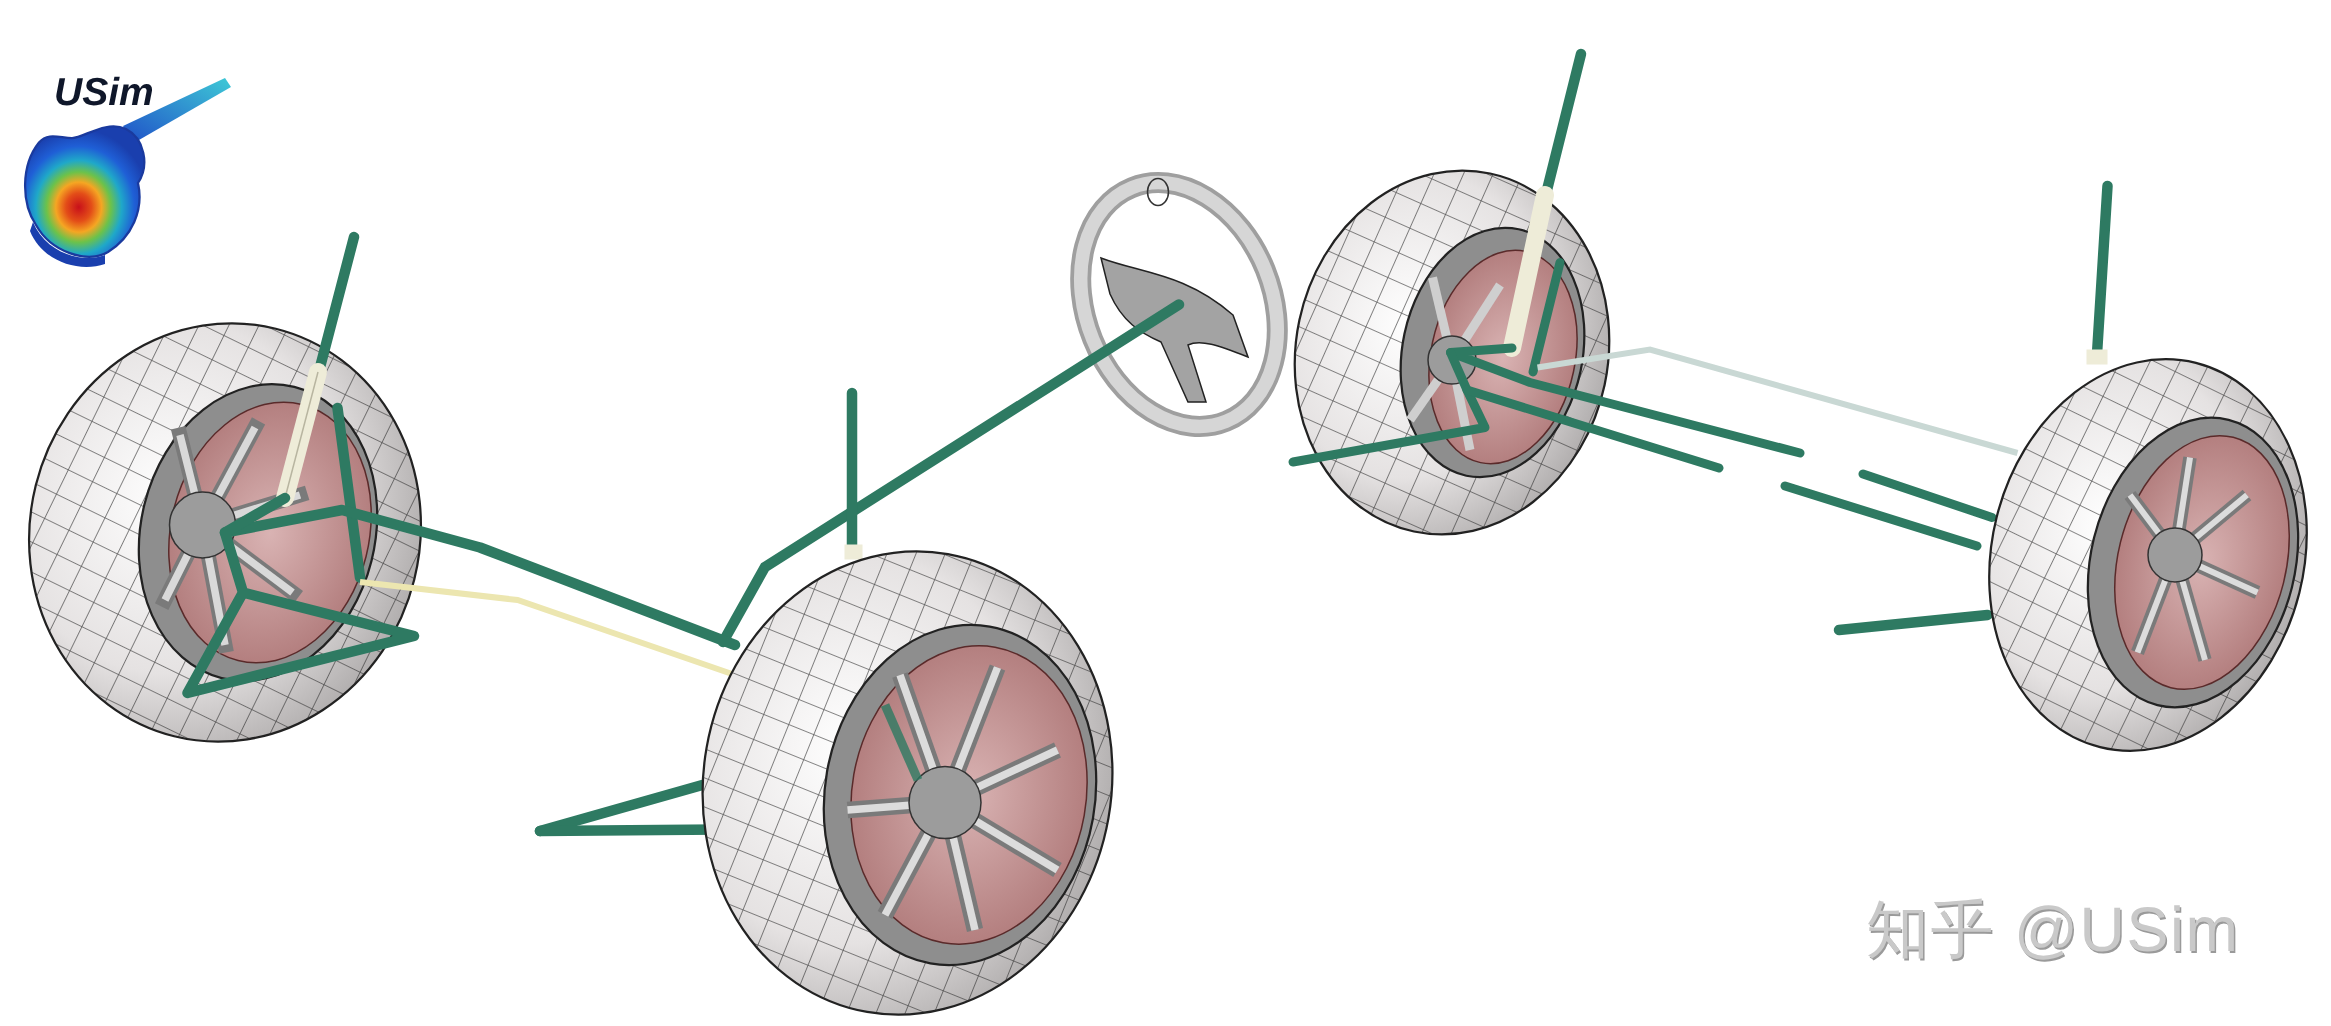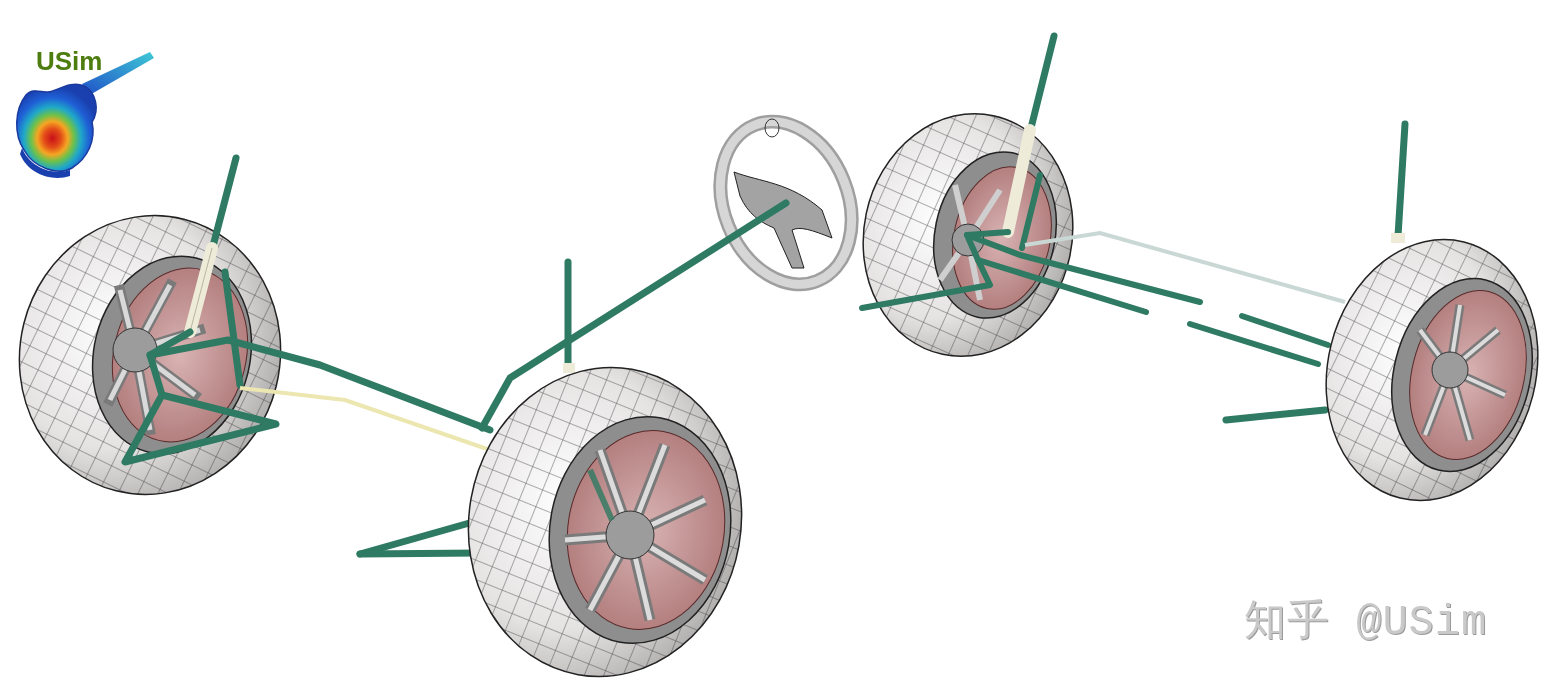--- a/index.html
+++ b/index.html
@@ -1,25 +1,25 @@
 <!DOCTYPE html>
 <html><head>
 <meta charset="utf-8">
 <style>
   html, body { margin: 0; padding: 0; background: #ffffff; }
   body { width: 1554px; height: 684px; overflow: hidden; position: relative; font-family: "DejaVu Sans", sans-serif; }
   #scene { position: absolute; left: 0; top: 0; width: 1554px; height: 684px; }
   .logo-text {
     position: absolute; left: 36px; top: 46px;
-    font-family: "Liberation Sans", sans-serif; font-weight: bold; 
-    font-size: 26px; color: #4d7c0f; letter-spacing: 0px;
+    font-family: "Liberation Sans", sans-serif; font-weight: bold; font-style: italic;
+    font-size: 26px; color: #0f172a; letter-spacing: 0px;
   }
   .watermark {
     position: absolute; left: 1244px; top: 592px;
-    font-family: Liberation Mono, monospace; font-size: 42px; color: #c9c9c9;
+    font-family: Liberation Sans, sans-serif; font-size: 42px; color: #c9c9c9;
     text-shadow: 1px 1px 0 #9a9a9a; letter-spacing: 1px;
   }
 </style>
 </head>
 <body>
 
 <svg id="scene" viewBox="0 0 1554 684" xmlns="http://www.w3.org/2000/svg">
   <defs>
     <radialGradient id="guitarGrad" cx="0.45" cy="0.62" r="0.6">
       <stop offset="0" stop-color="#c8101a"></stop>

